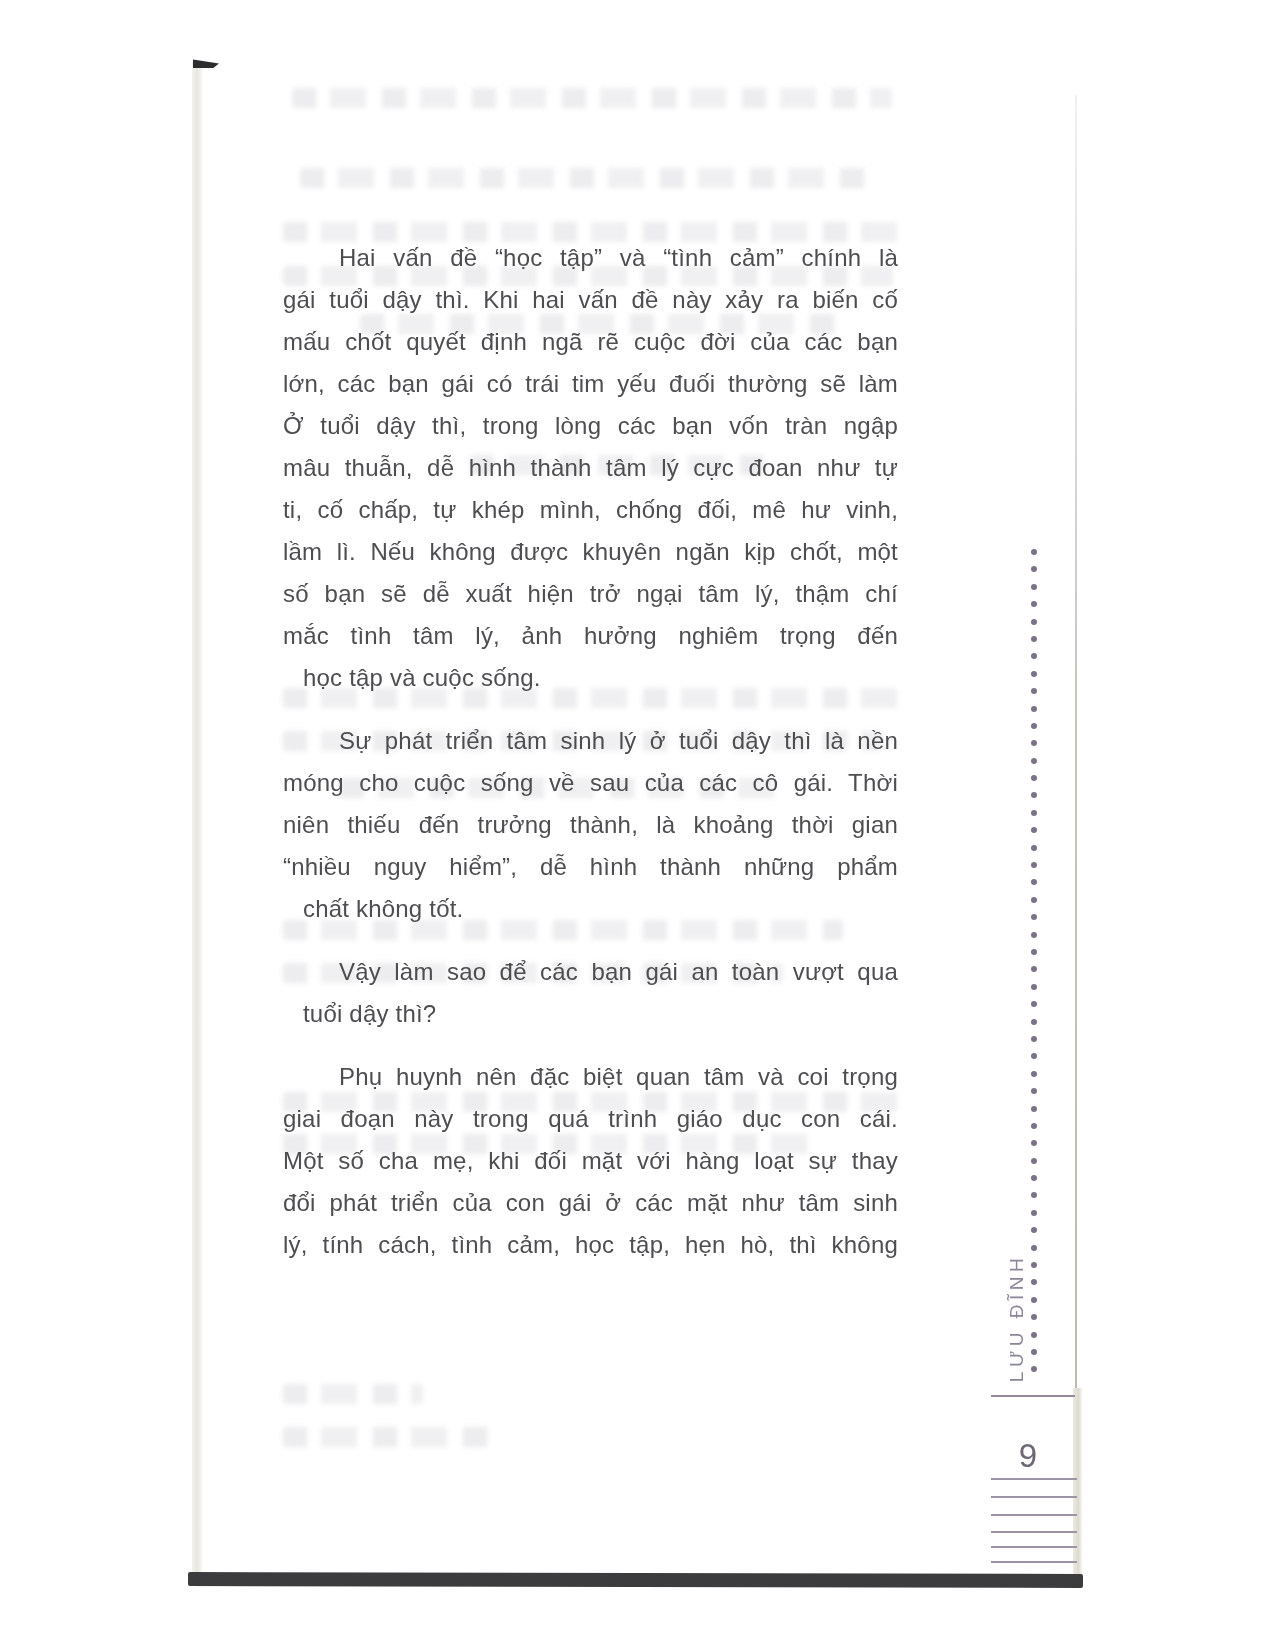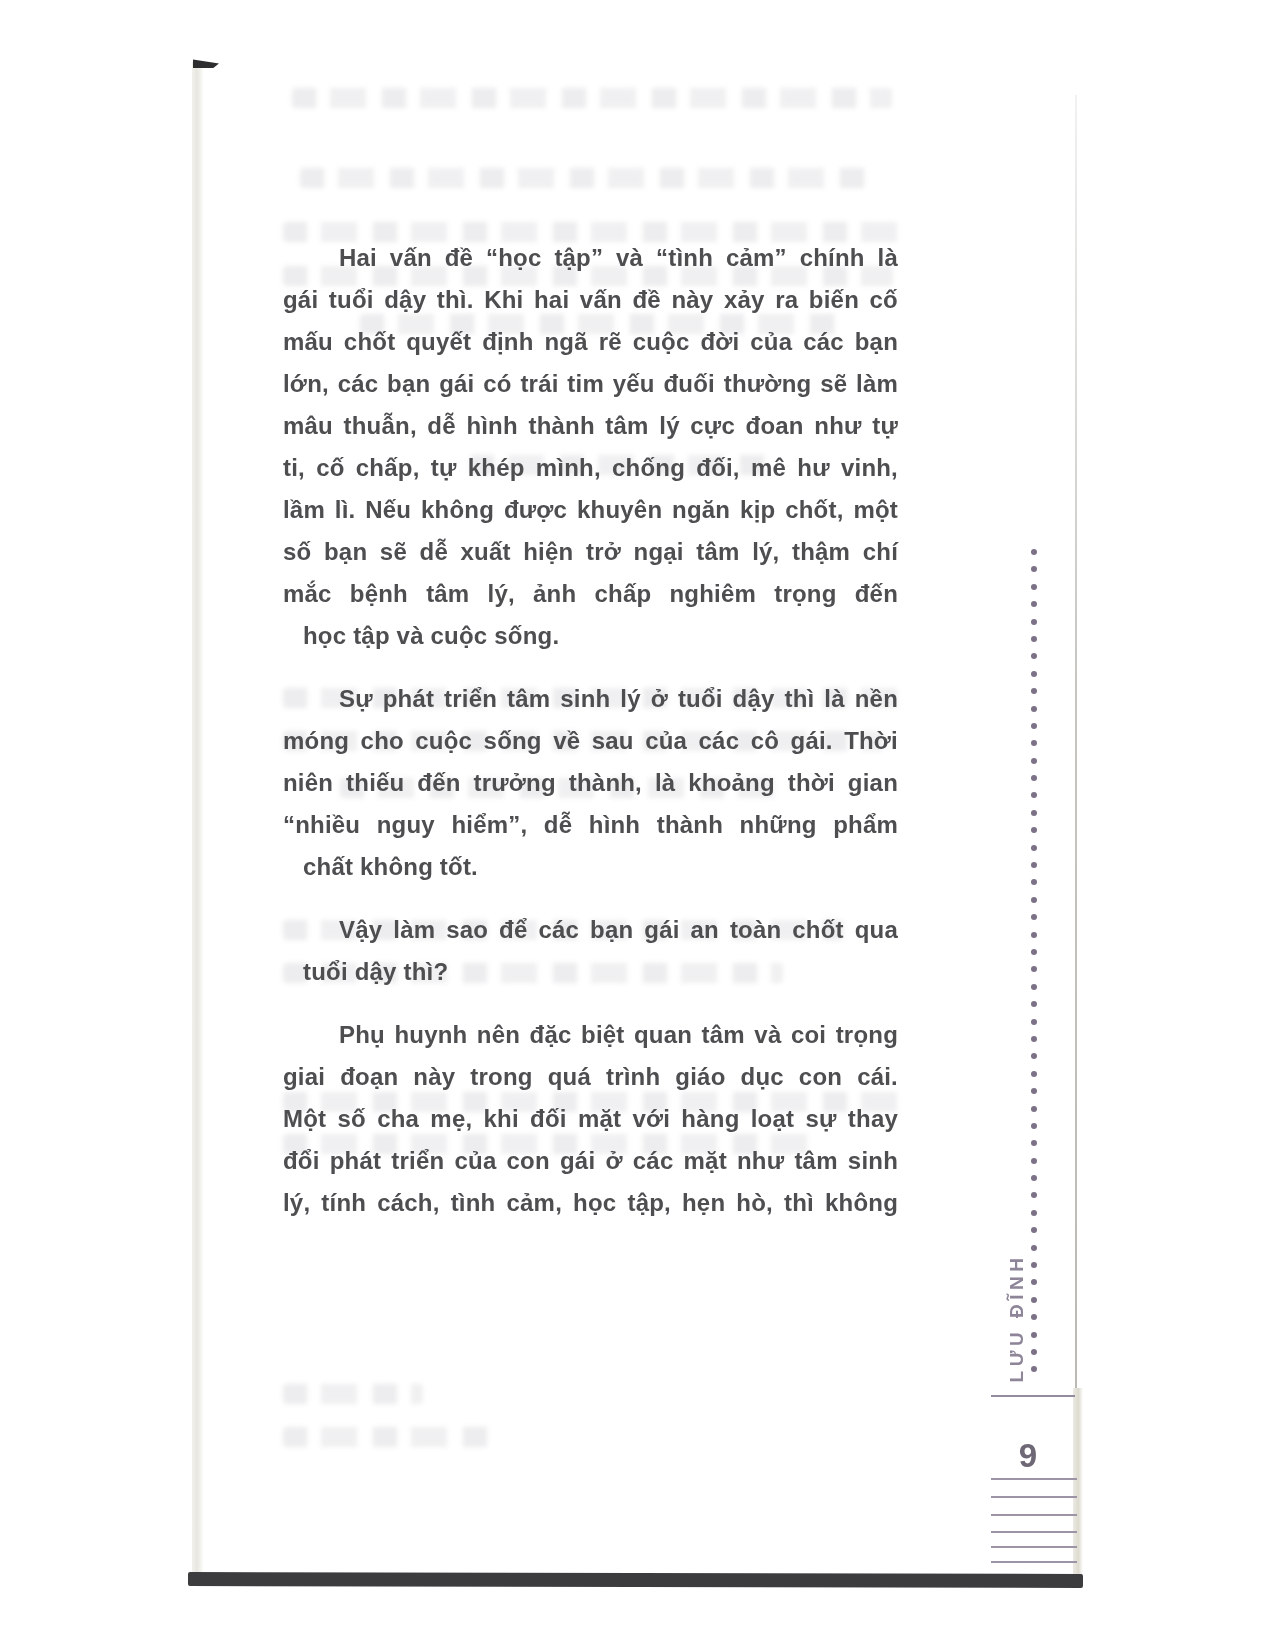--- a/index.html
+++ b/index.html
@@ -7,21 +7,20 @@
     padding: 0;
     background: #ffffff;
     font-family: "Liberation Sans", "DejaVu Sans", sans-serif;
   }
   .canvas {
     position: relative;
     width: 1275px;
     height: 1650px;
     background: #ffffff;
     overflow: hidden;
-    font-weight: bold;
   }
   
   .edge-left {
     position: absolute;
     left: 192px; top: 62px;
     width: 11px; height: 1516px;
     background: linear-gradient(90deg, #f2f1ec 0%, #e7e6df 45%, #fbfbf9 100%);
   }
   .corner-mark {
     position: absolute;
@@ -155,36 +154,37 @@
       <div class="smudge" style="left: 283px; top: 1384px; width: 140px;"></div>
       <div class="smudge" style="left: 283px; top: 1427px; width: 215px;"></div>
     </div>
 
   <div class="text-block" id="text-block">
       <div class="para">
         <div class="line line-first">Hai vấn đề “học tập” và “tình cảm” chính là</div>
         <div class="line">gái tuổi dậy thì. Khi hai vấn đề này xảy ra biến cố</div>
         <div class="line">mấu chốt quyết định ngã rẽ cuộc đời của các bạn</div>
         <div class="line">lớn, các bạn gái có trái tim yếu đuối thường sẽ làm</div>
+        <div class="line">Ở tuổi dậy thì, trong lòng các bạn vốn tràn ngập</div>
         <div class="line">mâu thuẫn, dễ hình thành tâm lý cực đoan như tự</div>
         <div class="line">ti, cố chấp, tự khép mình, chống đối, mê hư vinh,</div>
         <div class="line">lầm lì. Nếu không được khuyên ngăn kịp chốt, một</div>
         <div class="line">số bạn sẽ dễ xuất hiện trở ngại tâm lý, thậm chí</div>
-        <div class="line">mắc bệnh tâm lý, ảnh chấp nghiêm trọng đến</div>
+        <div class="line">mắc tình tâm lý, ảnh hưởng nghiêm trọng đến</div>
         <div class="line line-last">học tập và cuộc sống.</div>
       </div>
       <div class="para">
         <div class="line line-first">Sự phát triển tâm sinh lý ở tuổi dậy thì là nền</div>
         <div class="line">móng cho cuộc sống về sau của các cô gái. Thời</div>
         <div class="line">niên thiếu đến trưởng thành, là khoảng thời gian</div>
         <div class="line">“nhiều nguy hiểm”, dễ hình thành những phẩm</div>
         <div class="line line-last">chất không tốt.</div>
       </div>
       <div class="para">
-        <div class="line line-first">Vậy làm sao để các bạn gái an toàn chốt qua</div>
+        <div class="line line-first">Vậy làm sao để các bạn gái an toàn vượt qua</div>
         <div class="line line-last">tuổi dậy thì?</div>
       </div>
       <div class="para">
         <div class="line line-first">Phụ huynh nên đặc biệt quan tâm và coi trọng</div>
         <div class="line">giai đoạn này trong quá trình giáo dục con cái.</div>
         <div class="line">Một số cha mẹ, khi đối mặt với hàng loạt sự thay</div>
         <div class="line">đổi phát triển của con gái ở các mặt như tâm sinh</div>
         <div class="line">lý, tính cách, tình cảm, học tập, hẹn hò, thì không</div>
       </div>
     </div>

